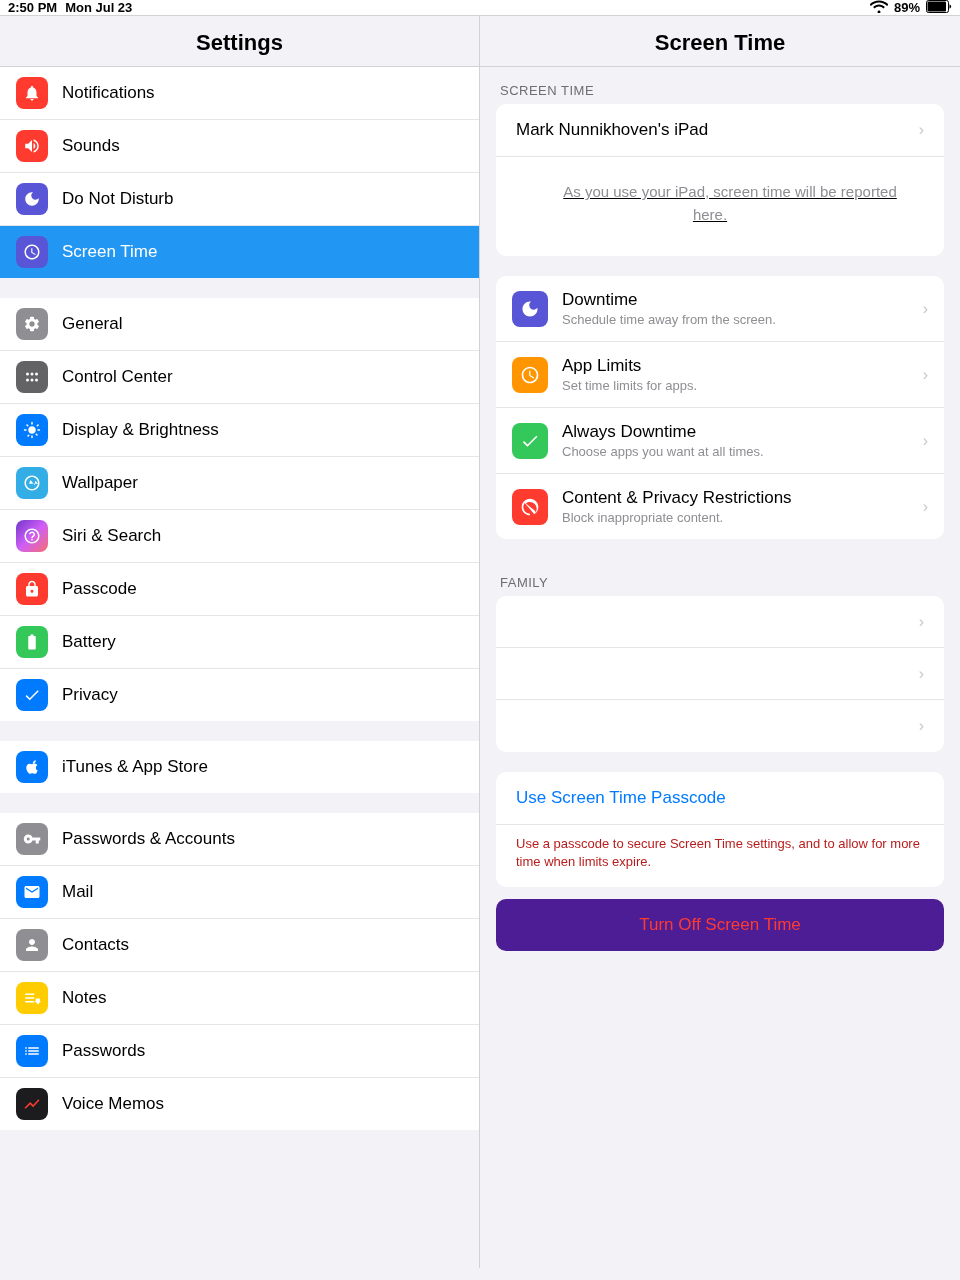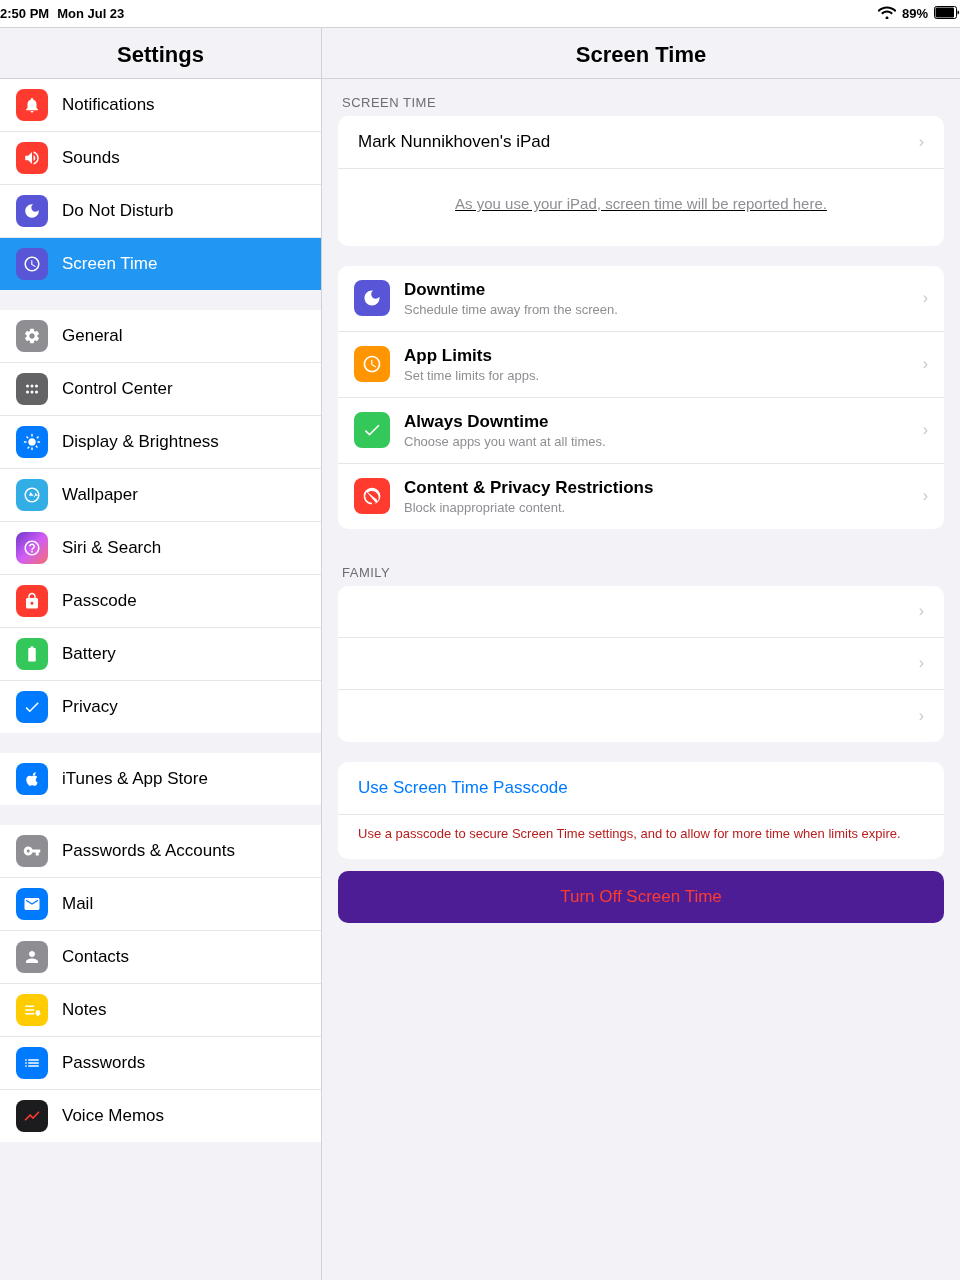--- a/index.html
+++ b/index.html
@@ -10,39 +10,39 @@
       min-height: 1280px;
       overflow-x: hidden;
     }
 
     
     .status-bar {
       display: flex;
       justify-content: space-between;
       align-items: center;
       background: #fff;
-      padding: 0 0;
-      height: 28px;
+      padding: 0 8px;
+      height: 16px;
       font-size: 13px;
       font-weight: 600;
       color: #000;
       border-bottom: 1px solid #d1d1d6;
     }
     .status-left { display: flex; gap: 8px; align-items: center; }
     .status-right { display: flex; gap: 6px; align-items: center; font-size: 13px; }
 
     
     .main-layout {
       display: flex;
       height: calc(1280px - 28px);
     }
 
     
     .sidebar {
-      width: 322px;
+      width: 480px;
       background: #f2f2f7;
       overflow-y: auto;
       border-right: 1px solid #d1d1d6;
     }
     .sidebar-header {
       background: #f2f2f7;
       padding: 14px 16px 10px 16px;
       font-size: 22px;
       font-weight: 700;
       color: #000;
@@ -152,21 +152,21 @@
       border-radius: 8px;
       display: flex;
       align-items: center;
       justify-content: center;
       margin-right: 14px;
       flex-shrink: 0;
       font-size: 18px;
       color: #fff;
     }
     .card-row-content { flex: 1; }
-    .card-row-title { font-size: 17px; color: #000; font-weight: 700; }
+    .card-row-title { font-size: 17px; color: #000; font-weight: 400; }
     .card-row-subtitle { font-size: 13px; color: #8e8e93; margin-top: 2px; }
     .chevron {
       color: #c7c7cc;
       font-size: 16px;
       margin-left: 8px;
     }
 
     .device-row {
       display: flex;
       align-items: center;

